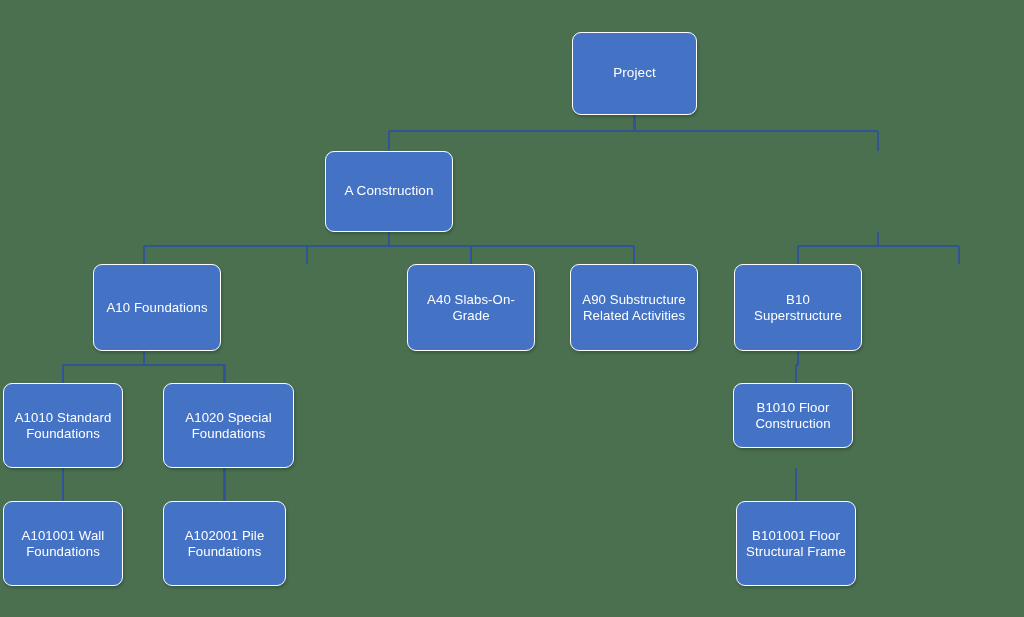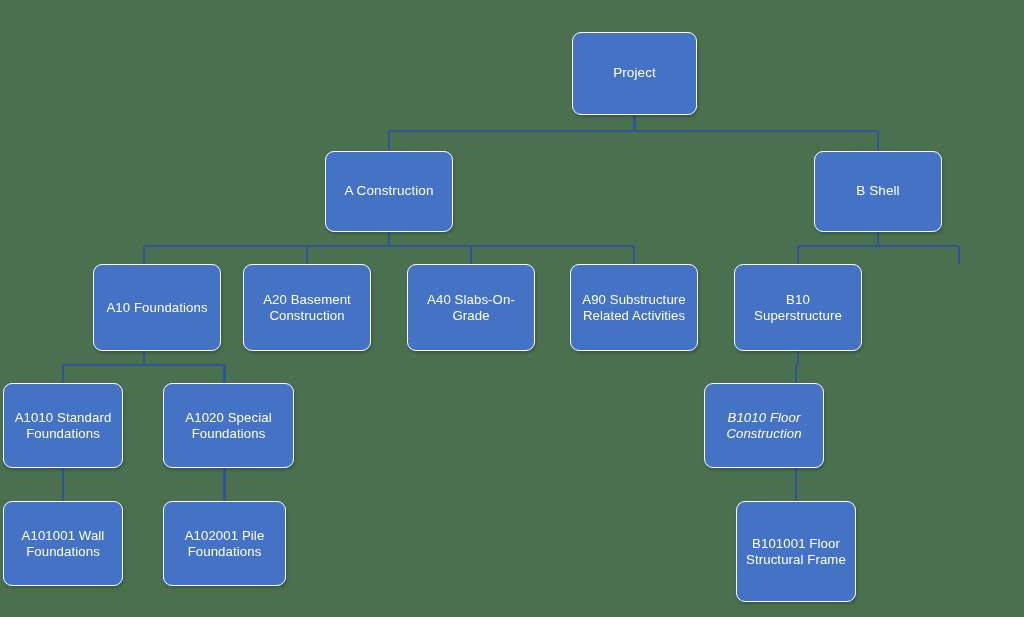--- a/index.html
+++ b/index.html
@@ -83,49 +83,43 @@
       <line x1="796" y1="468" x2="796" y2="482.85" stroke="#2f5597" stroke-width="2.1" shape-rendering="crispEdges"></line>
       <line x1="796" y1="482.85" x2="796" y2="482.85" stroke="#2f5597" stroke-width="2.1" shape-rendering="crispEdges"></line>
       <line x1="796" y1="482.85" x2="796" y2="501" stroke="#2f5597" stroke-width="2.1" shape-rendering="crispEdges"></line>
     </svg>
 <div class="node lvl0" style="left: 572px; top: 32px; width: 125px; height: 83px;">
       <span>Project</span>
     </div>
     <div class="node lvl1" style="left: 325px; top: 151px; width: 128px; height: 81px;">
       <span>A Construction</span>
     </div>
-    <div class="node lvl1" style="left: 814px; top: 151px; width: 128px; height: 81px;">
-      <span>B Shell</span>
-    </div>
     <div class="node lvl2" style="left: 80px; top: 264px; width: 128px; height: 87px; margin-left: 13px;">
       <span>A10 Foundations</span>
-    </div>
-    <div class="node lvl2" style="left: 243px; top: 264px; width: 128px; height: 87px;">
-      <span>A20 Basement Construction</span>
     </div>
     <div class="node lvl2" style="left: 407px; top: 264px; width: 128px; height: 87px;">
       <span>A40 Slabs-On-Grade</span>
     </div>
     <div class="node lvl2" style="left: 570px; top: 264px; width: 128px; height: 87px;">
       <span>A90 Substructure Related Activities</span>
     </div>
     <div class="node lvl2" style="left: 734px; top: 264px; width: 128px; height: 87px;">
       <span>B10 Superstructure</span>
     </div>
     <div class="node lvl3" style="left: 3px; top: 383px; width: 120px; height: 85px;">
       <span>A1010 Standard Foundations</span>
     </div>
     <div class="node lvl3" style="left: 163px; top: 383px; width: 131px; height: 85px;">
       <span>A1020 Special Foundations</span>
     </div>
-    <div class="node lvl3" style="left: 704px; top: 383px; width: 120px; height: 85px; font-style: italic;">
+    <div class="node lvl3" style="left: 733px; top: 383px; width: 120px; height: 65px;">
       <span>B1010 Floor Construction</span>
     </div>
     <div class="node lvl4" style="left: 3px; top: 501px; width: 120px; height: 85px;">
       <span>A101001 Wall Foundations</span>
     </div>
     <div class="node lvl4" style="left: 163px; top: 501px; width: 123px; height: 85px;">
       <span>A102001 Pile Foundations</span>
     </div>
-    <div class="node lvl4" style="left: 736px; top: 501px; width: 120px; height: 101px;">
+    <div class="node lvl4" style="left: 736px; top: 501px; width: 120px; height: 85px;">
       <span>B101001 Floor Structural Frame</span>
     </div>
   </div>
 
 </body></html>

